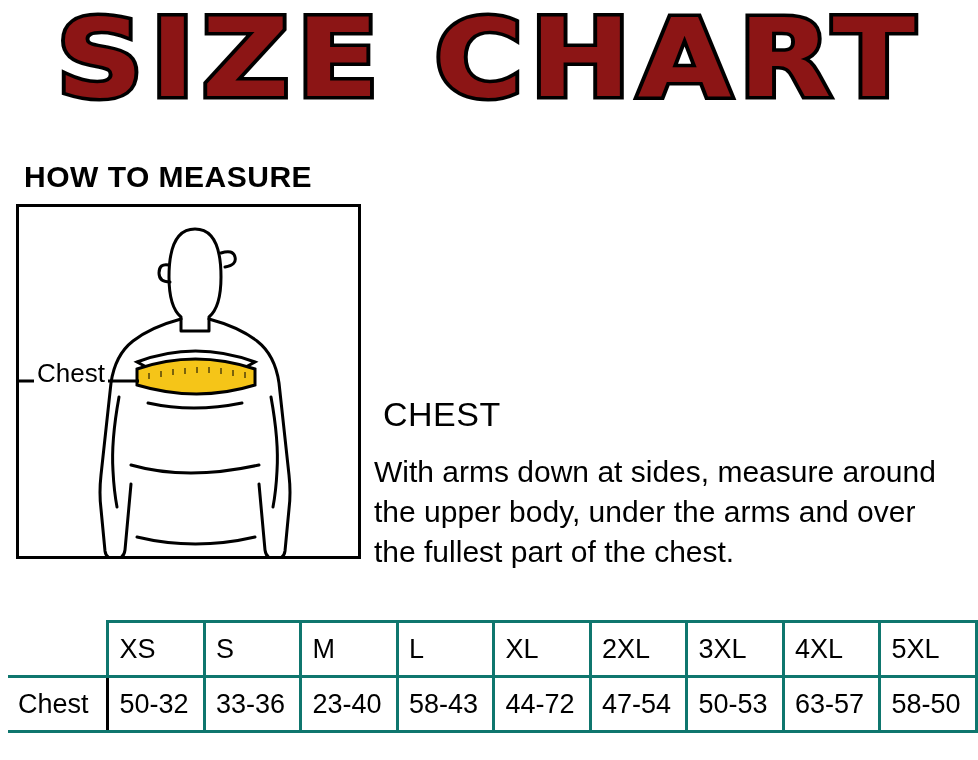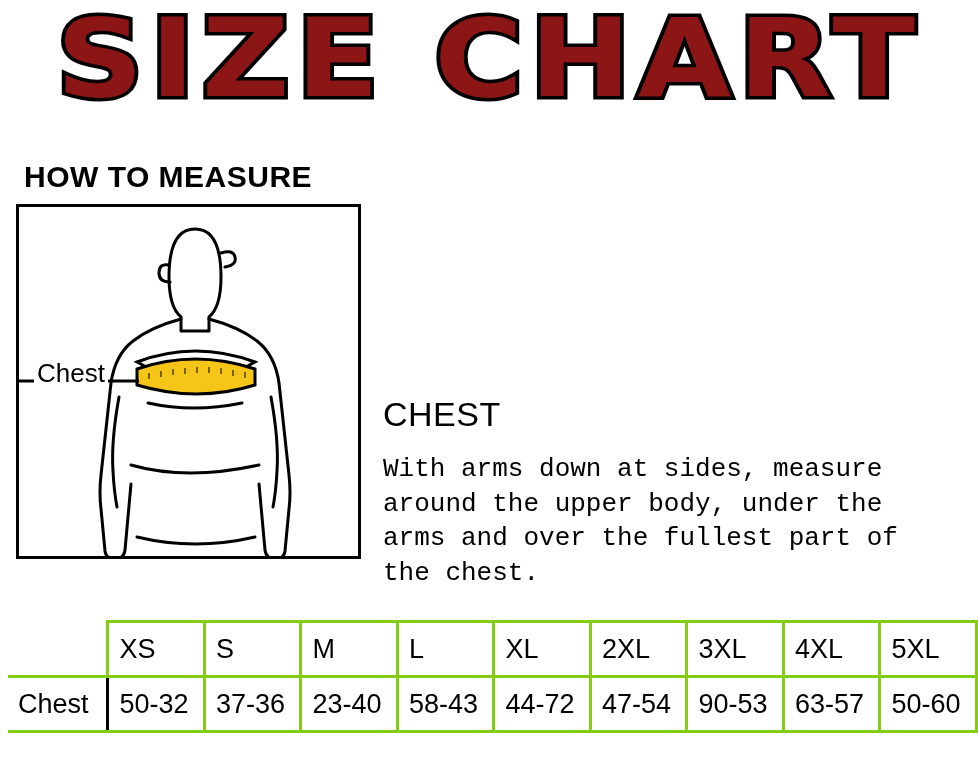--- a/index.html
+++ b/index.html
@@ -76,39 +76,39 @@
   .chest-heading {
     position: absolute;
     left: 383px;
     top: 395px;
     font-family: "Liberation Sans", sans-serif;
     font-size: 34px;
     letter-spacing: 0.5px;
   }
   .chest-desc {
     position: absolute;
-    left: 383px;
+    left: 374px;
     top: 452px;
     width: 572px;
-    font-family: Liberation Mono, monospace;
-    font-size: 26px;
+    font-family: Liberation Sans, sans-serif;
+    font-size: 30px;
     line-height: 1.33;
   }
 
   
   .size-table {
     position: absolute;
     left: 8px;
     top: 620px;
     border-collapse: collapse;
     font-family: "Liberation Sans", sans-serif;
     font-size: 27px;
   }
   .size-table td {
-    border: 3px solid #84cc16;
+    border: 3px solid #0f766e;
     height: 52px;
     padding: 0 10px;
     white-space: nowrap;
     text-align: left;
   }
   .size-table tr.header-row td.corner-cell {
     border-top: none;
     border-left: none;
     border-bottom: none;
   }
@@ -203,23 +203,23 @@
       <td class="size-cell">L</td>
       <td class="size-cell">XL</td>
       <td class="size-cell">2XL</td>
       <td class="size-cell">3XL</td>
       <td class="size-cell">4XL</td>
       <td class="size-cell">5XL</td>
     </tr>
     <tr class="data-row">
       <td class="label-cell">Chest</td>
       <td class="size-cell">50-32</td>
-      <td class="size-cell">37-36</td>
+      <td class="size-cell">33-36</td>
       <td class="size-cell">23-40</td>
       <td class="size-cell">58-43</td>
       <td class="size-cell">44-72</td>
       <td class="size-cell">47-54</td>
-      <td class="size-cell">90-53</td>
+      <td class="size-cell">50-53</td>
       <td class="size-cell">63-57</td>
-      <td class="size-cell">50-60</td>
+      <td class="size-cell">58-50</td>
     </tr>
   </tbody>
 </table>
 
 </body></html>

